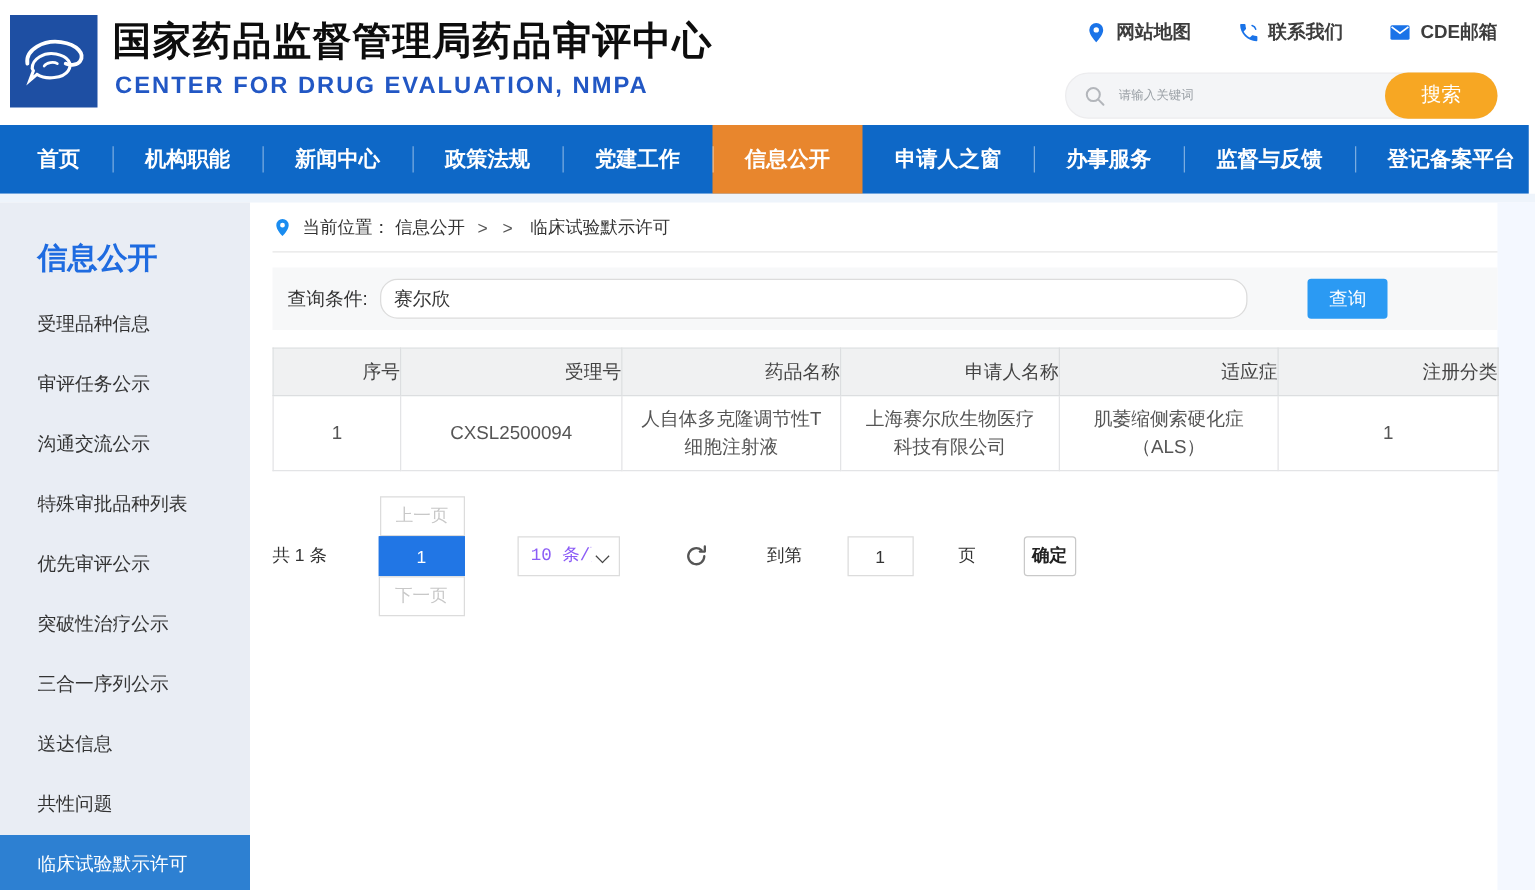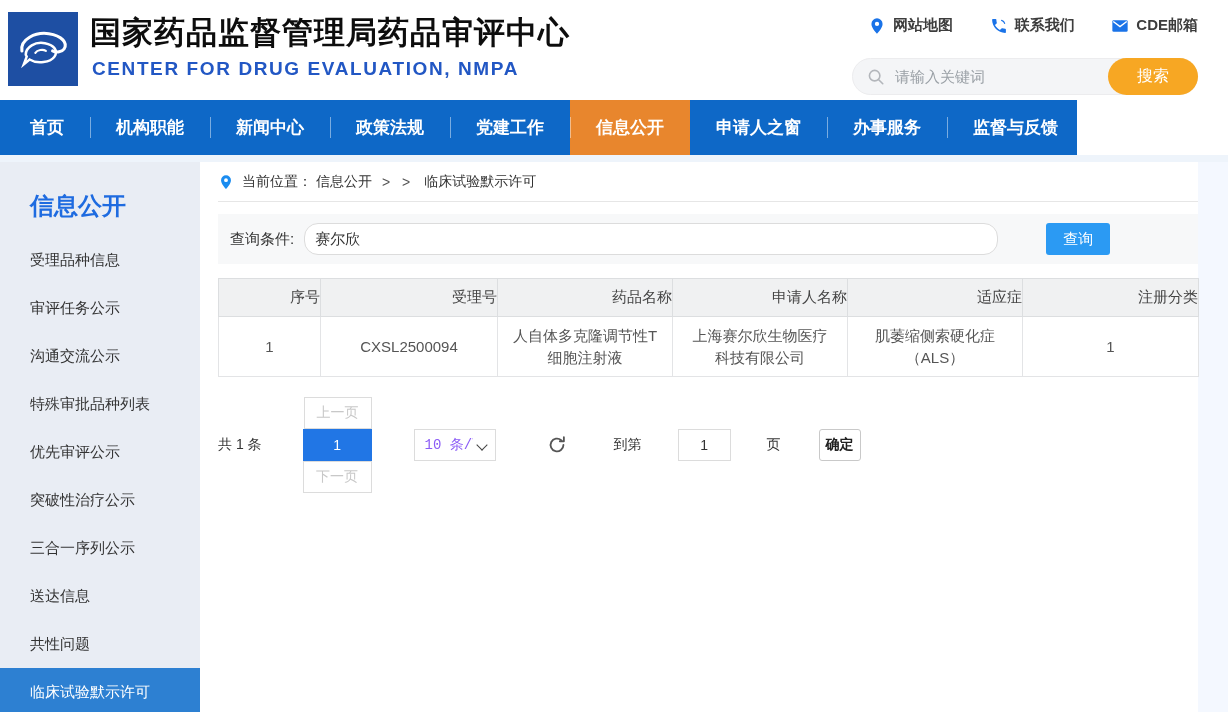--- a/index.html
+++ b/index.html
@@ -12,26 +12,26 @@
   .logo svg { width:58px; height:46px; }
   .site-title { position:absolute; left:90px; top:12px; font-size:31px; font-weight:bold; color:#0d0d0d; letter-spacing:1px; white-space:nowrap; }
   .site-subtitle { position:absolute; left:92px; top:58px; font-size:19px; font-weight:bold; color:#2257c4; letter-spacing:1.6px; white-space:nowrap; }
 
   .top-links { position:absolute; top:16px; left:868px; width:330px; display:flex; justify-content:space-between;font-weight:bold; }
   .top-link { display:flex; align-items:center; gap:7px; font-size:15px; color:#3d3d3d; cursor:pointer; }
   .top-link svg { width:18px; height:18px; }
 
   .search-bar { position:absolute; left:852px; top:58px; width:346px; height:37px; background:#f4f5f7; border:1px solid #ececee; border-radius:19px; display:flex; align-items:center; }
   .search-bar .mag { margin-left:14px; width:18px; height:18px; flex:0 0 auto; }
-  .search-input { flex:1; border:none; outline:none; background:transparent; font-size:15px; color:#333; padding:0 10px; min-width:0; }
+  .search-input { flex:1; border:none; outline:none; background:transparent; font-size:10px; color:#333; padding:0 10px; min-width:0; }
   .search-input::placeholder { color:#9aa0a6; }
   .search-btn { width:90px; height:37px; margin:-1px -1px -1px 0; border:none; border-radius:19px; background:#f7a723; color:#fff; font-size:16px; cursor:pointer; flex:0 0 auto; }
 
   
-  .nav { position:absolute; top:100px; left:0; width:1077px; height:55px; background:#0e68c7; display:flex; align-items:stretch; padding-left:4px; }
+  .nav { position:absolute; top:100px; left:0; width:1223px; height:55px; background:#0e68c7; display:flex; align-items:stretch; padding-left:4px; }
   .nav-item { position:relative; display:flex; align-items:center; padding:0 26px; color:#fff; font-size:17px; font-weight:bold; cursor:pointer; white-space:nowrap; }
   .nav-item:not(:first-child)::before { content:""; position:absolute; left:0; top:17px; height:21px; width:1px; background:rgba(255,255,255,.45); }
   .nav-item.active { background:#e8862d; }
   .nav-item.active + .nav-item::before { display:none; }
   .nav-strip { position:absolute; top:155px; left:0; width:1228px; height:7px; background:#eef4fb; }
 
   
   .sidebar { position:absolute; top:162px; left:0; width:200px; height:550px; background:#e9edf4; }
   .sidebar-title { padding:28px 0 14px 30px; font-size:24px; font-weight:bold; color:#1e6be0; }
   .side-item { height:48px; line-height:48px; padding-left:30px; font-size:15px; color:#333; cursor:pointer; white-space:nowrap; }

